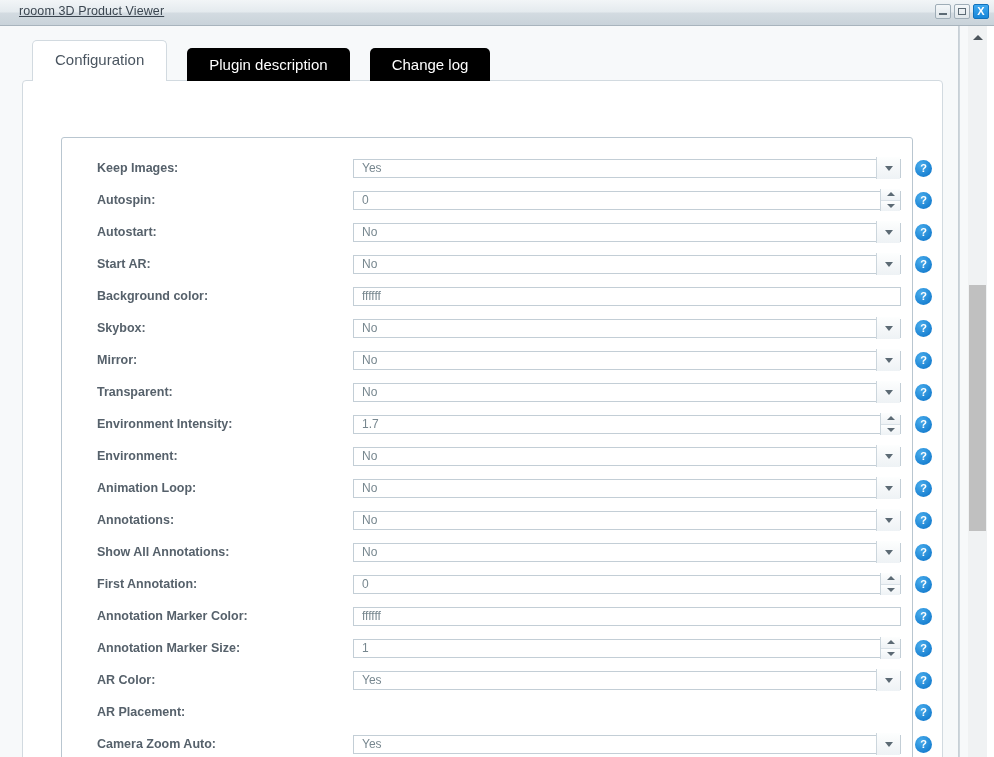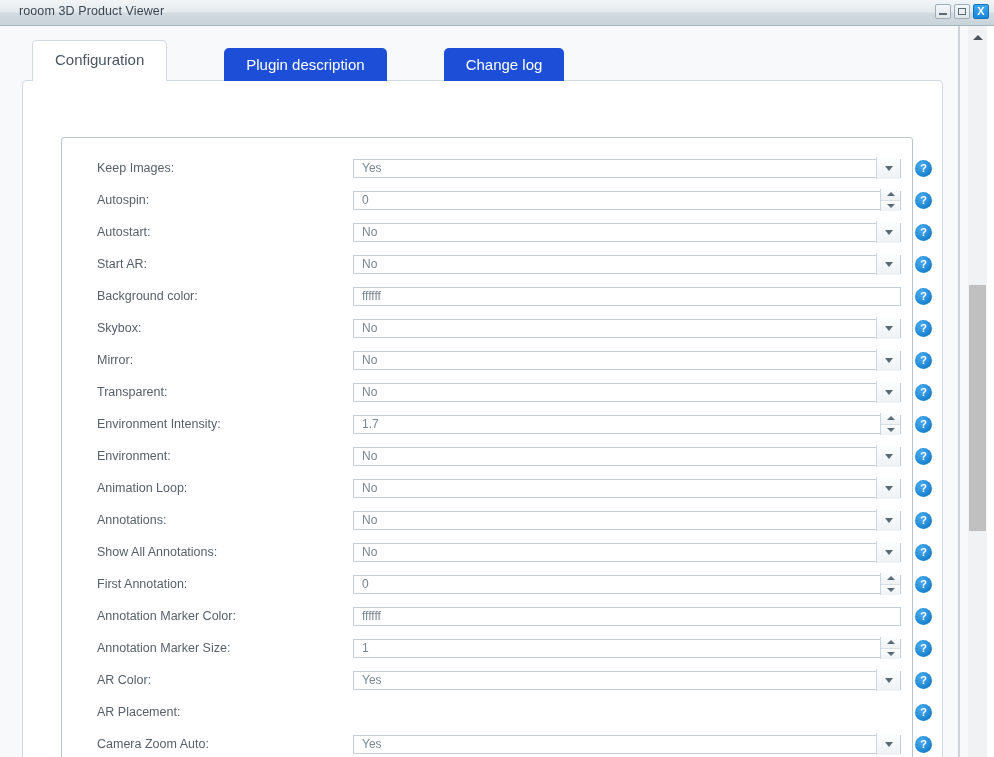--- a/index.html
+++ b/index.html
@@ -18,20 +18,21 @@
     width: 994px; height: 26px;
     background: linear-gradient(to bottom, #f2f5f7 0%, #e4eaee 48%, #d3dbe1 52%, #c9d3da 100%);
     border-bottom: 1px solid #a8b4bd;
     box-sizing: border-box;
   }
   .titlebar-title {
     position: absolute; left: 19px; top: 4px;
     font-size: 12.5px; color: #3b4650;
     letter-spacing: .1px;
     white-space: nowrap;
+    text-decoration: underline;
   }
   .win-buttons {
     position: absolute; right: 5px; top: 4px;
     display: flex; gap: 3px; align-items: center;
   }
   .win-btn {
     width: 16px; height: 15px;
     border-radius: 2px;
     position: relative;
     box-sizing: border-box;
@@ -71,37 +72,36 @@
     width: 959px; height: 731px;
     background: #f7f9fa;
     border-right: 1px solid #c8d0d6;
     box-sizing: border-box;
     overflow: hidden;
   }
 
   
   .tabs {
     position: absolute; left: 32px; top: 14px;
-    display: flex; align-items: flex-end; gap: 12px;
+    display: flex; align-items: flex-end; gap: 20px;
     z-index: 4;
   }
   .tab {
     height: 36px;
     padding: 0 22px;
     display: flex; align-items: center;
     font-size: 15px;
     border-radius: 5px 5px 0 0;
     box-sizing: border-box;
     white-space: nowrap;
   }
   .tab.inactive {
-    background: #1d4ed8;
+    background: #000000;
     color: #ffffff;
     height: 33px;
-    margin-left: 45px;
   }
   .tab.active {
     background: #ffffff;
     color: #4a5560;
     border: 1px solid #d2dae0;
     border-bottom: none;
     height: 41px;
     padding-bottom: 4px;
   }
 
@@ -130,21 +130,21 @@
     width: 100%;
   }
   .row {
     position: relative;
     height: 32px;
     display: flex; align-items: center;
   }
   .row-label {
     position: absolute; left: 35px;
     font-size: 12.5px;
-    font-weight: normal;
+    font-weight: bold;
     color: #56616b;
     white-space: nowrap;
   }
   .field {
     position: absolute; left: 291px;
     width: 548px; height: 19px;
     border: 1px solid #c3ced6;
     border-radius: 0;
     background: #ffffff;
     box-sizing: border-box;

